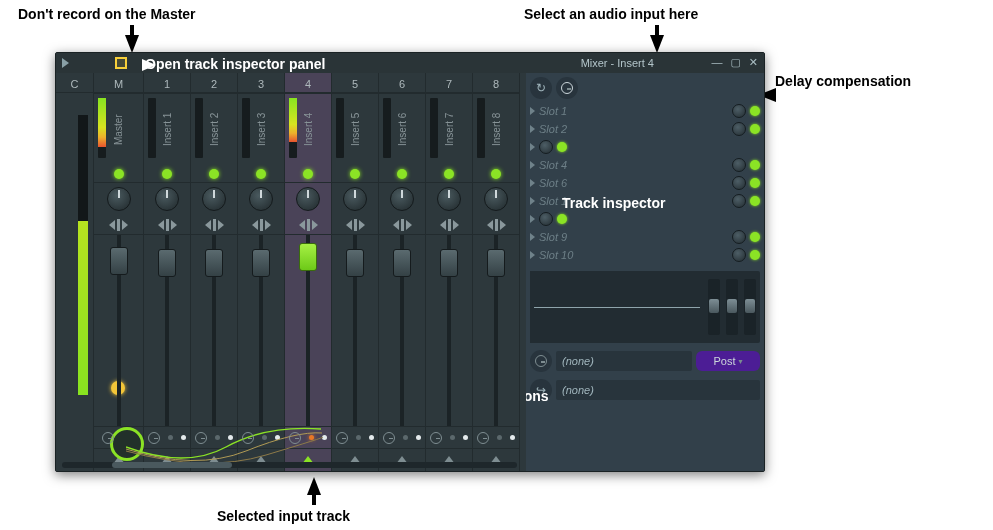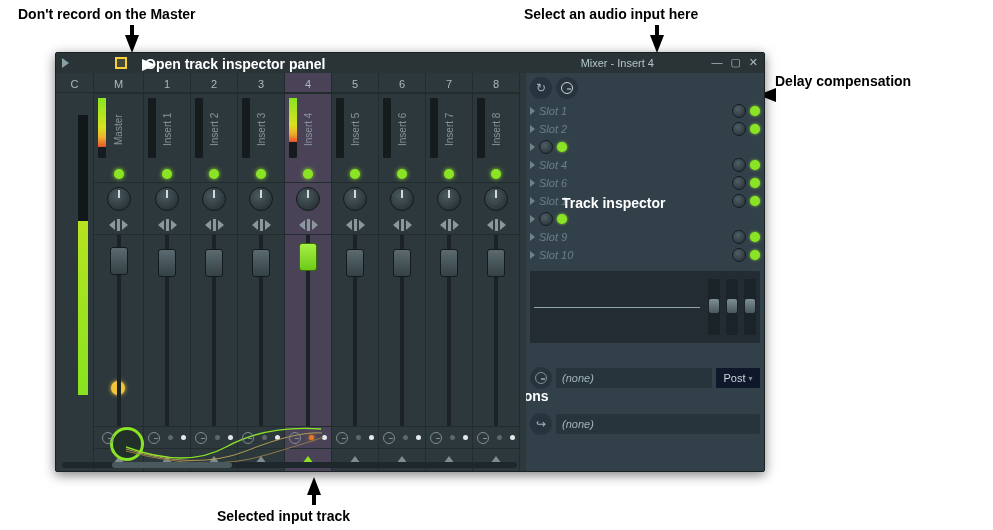--- a/index.html
+++ b/index.html
@@ -427,31 +427,31 @@
     position:relative;
   }
   .mini-fader::after{
     content:"";position:absolute;
     left:1px;right:1px;top:20px;height:14px;
     background:linear-gradient(#7d8e95,#4a585e);
     border-radius:2px;
   }
   .out-row{
     display:flex;align-items:center;gap:4px;height:22px;
-    margin-top:21px;
+    margin-top:4px;
   }
   .out-select{
     flex:1;height:20px;background:#28343c;color:#9fb4bb;
     font-size:11px;padding:0 6px;display:flex;align-items:center;
     border-radius:2px; font-style:italic;
   }
   .post-btn{
-    width:44px;height:20px;background:#0f172a;color:#cbd6da;
+    width:64px;height:20px;background:#4c1d95;color:#cbd6da;
     font-size:11px;display:flex;align-items:center;justify-content:center;
-    border-radius:0;
+    border-radius:6px;
   }
   .post-btn .chev{font-size:8px;margin-left:3px;color:#7a8c92;}
 
   .scrollbar{
     position:absolute;
     left:6px;bottom:3px;
     width:455px;height:6px;
     background:#1e272b;
     border-radius:3px;
   }

